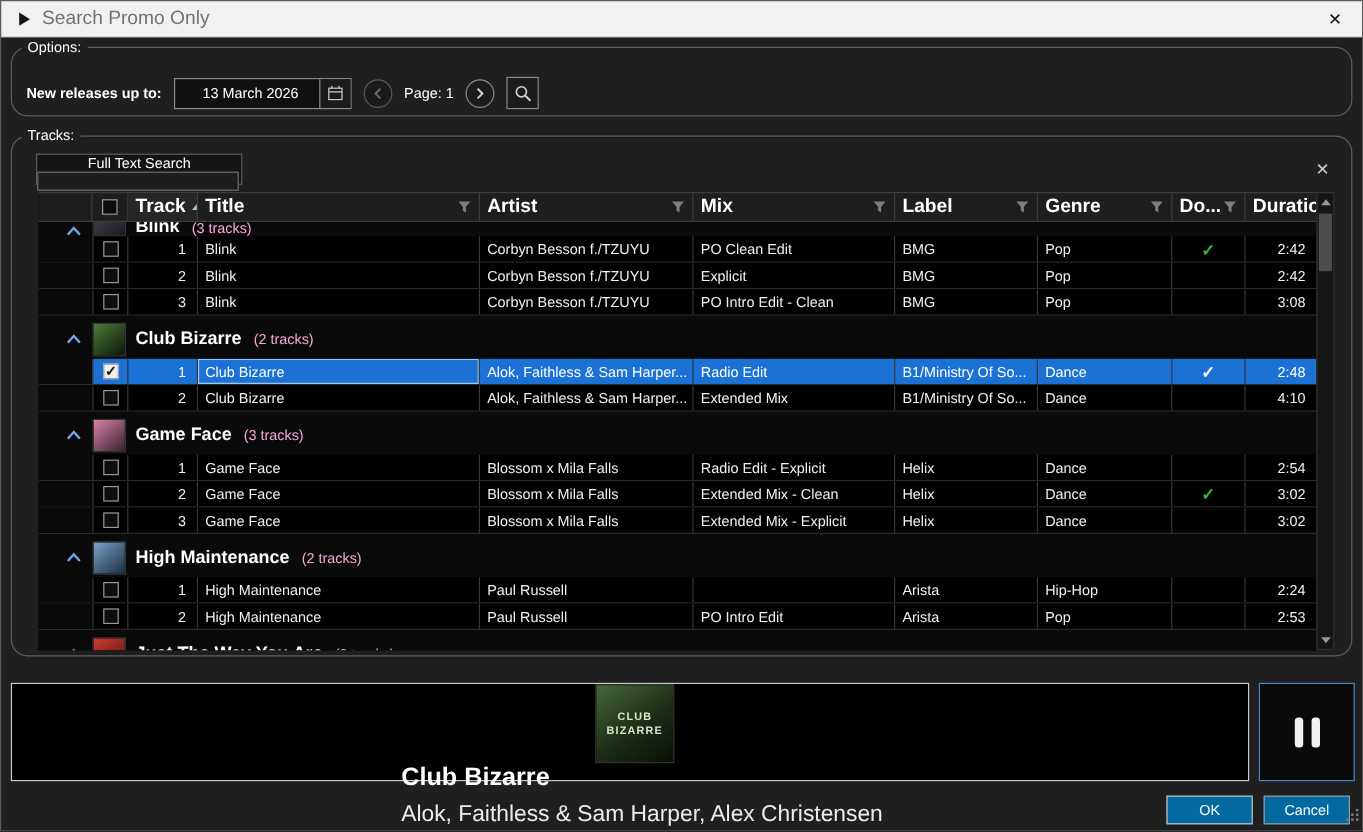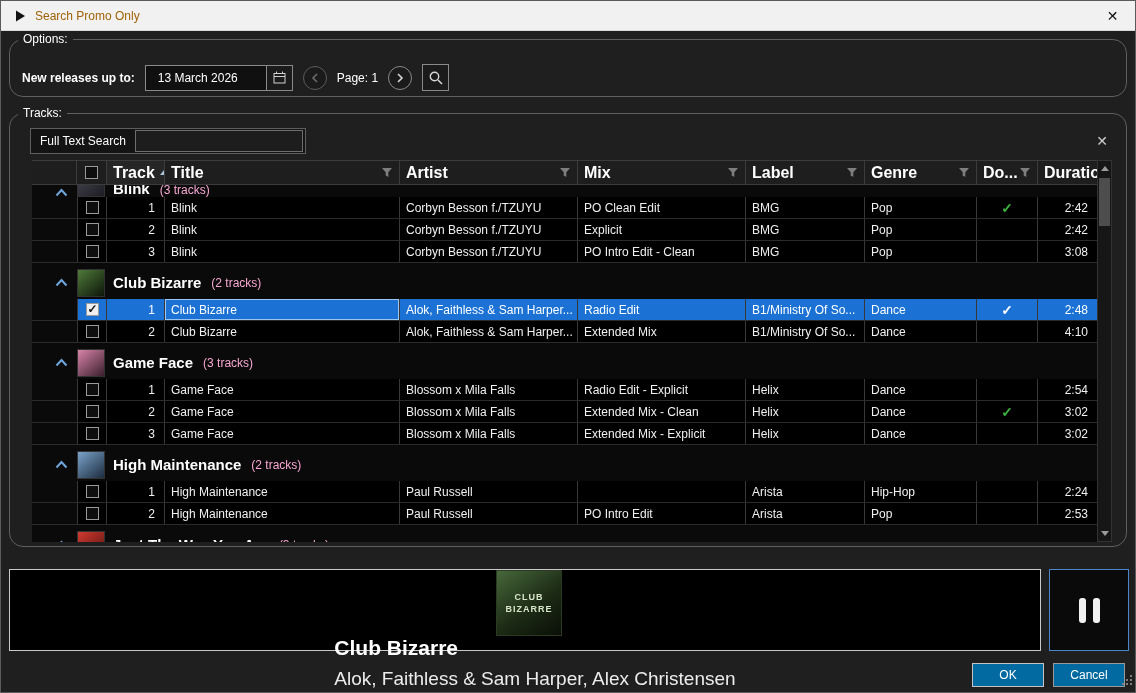--- a/index.html
+++ b/index.html
@@ -3,43 +3,43 @@
 <meta charset="utf-8">
 <style>
   * { box-sizing: border-box; margin: 0; padding: 0; }
   html,body { width:1136px; height:693px; overflow:hidden; }
   body { font-family:"Liberation Sans", sans-serif; background:#1f1f1f; color:#f0f0f0; position:relative; }
   .window { position:absolute; inset:0; border:1px solid #5a5a5a; background:#1f1f1f; }
 
   
   .titlebar { position:absolute; top:0; left:0; right:0; height:30px; background:#f1f1f1; display:flex; align-items:center; border-bottom:1px solid #d8d8d8; }
   .titlebar .app-icon { margin:0 8px 0 12px; display:flex; }
-  .titlebar .title { color:#a16207; font-size:12px;text-align:center; }
+  .titlebar .title { color:#737373; font-size:16px;text-align:center; }
   .titlebar .close { margin-left:auto; width:45px; height:30px; display:flex; align-items:center; justify-content:center; color:#111; font-size:14px; cursor:pointer; }
 
   
   .groupbox { position:absolute; border:1px solid #5f5f5f; border-radius:14px; }
   .groupbox > .glabel { position:absolute; top:-8px; left:8px; background:#1f1f1f; padding:0 5px; font-size:12px; color:#ffffff; }
 
   
   .options { top:38px; left:8px; right:8px; height:58px; }
   .options .orow { display:flex; align-items:center; padding:24px 0 0 12px; gap:10px; }
   .olabel { font-size:12px; font-weight:700; color:#fff;text-align:center; }
   .datebox { display:flex; align-items:stretch; width:148px; height:26px; border:1px solid #8a8a8a; background:#101010; }
-  .datebox .dval { flex:1; font-size:12px; color:#fff; display:flex; align-items:center; padding-left:12px; }
+  .datebox .dval { flex:1; font-size:12px; color:#fff; display:flex; align-items:center; padding-left:23px; }
   .datebox .calbtn { width:26px; border-left:1px solid #8a8a8a; display:flex; align-items:center; justify-content:center; background:#1b1b1b; cursor:pointer; }
   .circbtn { width:24px; height:24px; border-radius:50%; border:1px solid #8a8a8a; background:#1b1b1b; display:flex; align-items:center; justify-content:center; cursor:pointer; }
   .circbtn.disabled { border-color:#5c5c5c; }
   .pagelabel { font-size:12px; color:#fff; }
   .sqbtn { width:27px; height:27px; border:1px solid #8a8a8a; background:#1b1b1b; display:flex; align-items:center; justify-content:center; cursor:pointer; }
 
   
   .tracks { top:112px; left:8px; right:8px; height:434px; }
   .fts-row { position:absolute; top:14px; left:20px; right:14px; height:26px; display:flex; align-items:center; }
-  .fts { display:flex; align-items:center; height:26px; border:1px solid #5e5e5e; background:#141414; }
+  .fts { display:flex; align-items:center; height:26px; border:1px solid #5e5e5e; background:#141414;flex-direction:column; }
   .fts-label { font-size:12px; color:#fff; padding:0 9px; white-space:nowrap; }
   .fts-input { width:168px; height:22px; margin-right:2px; background:#1d1d1d; border:1px solid #6e6e6e; color:#fff; font-size:12px; font-family:"Liberation Sans",sans-serif; padding:0 4px; outline:none; }
   .fts-clear { margin-left:auto; color:#cccccc; font-size:14px; cursor:pointer; padding:0 4px; }
 
   
   .table { position:absolute; top:46px; left:22px; width:1066px; bottom:4px; background:#0a0a0a; overflow:hidden; }
   .grid-cols { display:grid; grid-template-columns:45px 30px 58px 235px 178px 168px 119px 112px 61px 1fr; }
   .thead { height:25px; background:#1e1e1e; border-top:1px solid #3c3c3c; border-bottom:1px solid #3c3c3c; }
   .th { display:flex; align-items:center; font-size:16px; font-weight:700; color:#fff; padding:0 6px; border-right:1px solid #3c3c3c; white-space:nowrap; overflow:hidden; cursor:pointer; }
   .th .funnel { margin-left:auto; display:flex; opacity:.85; }

